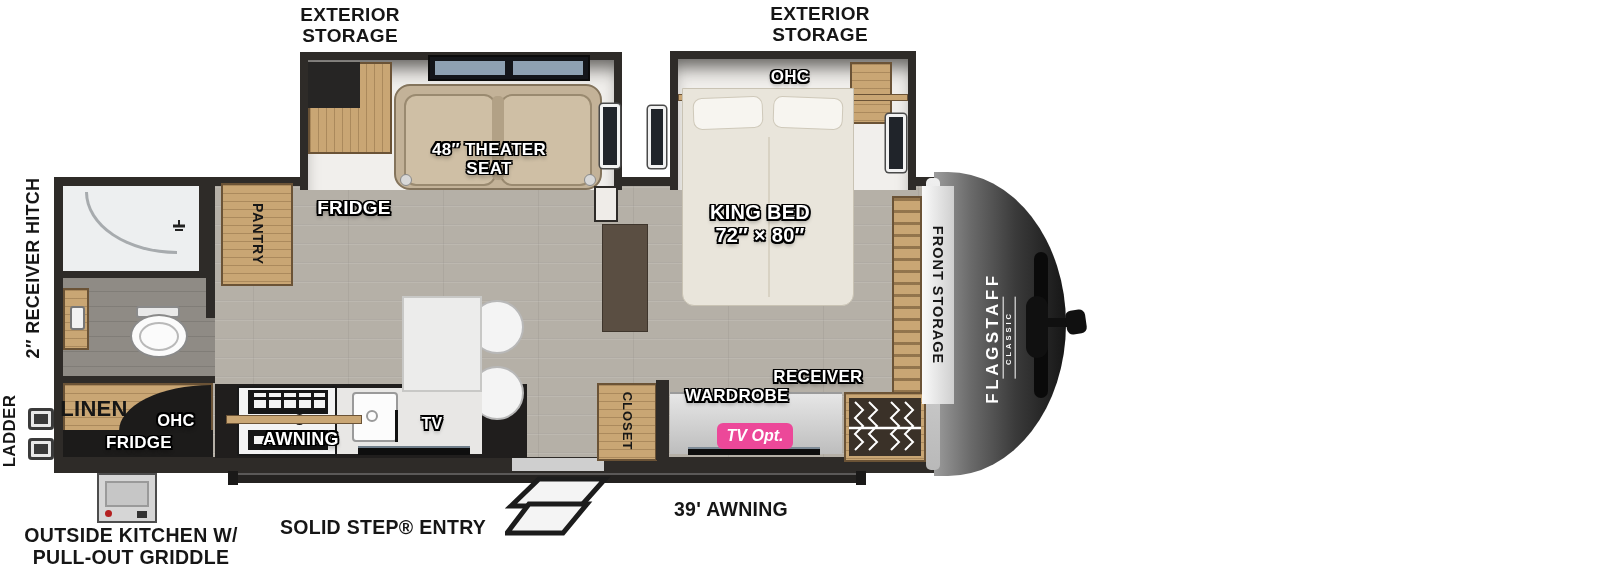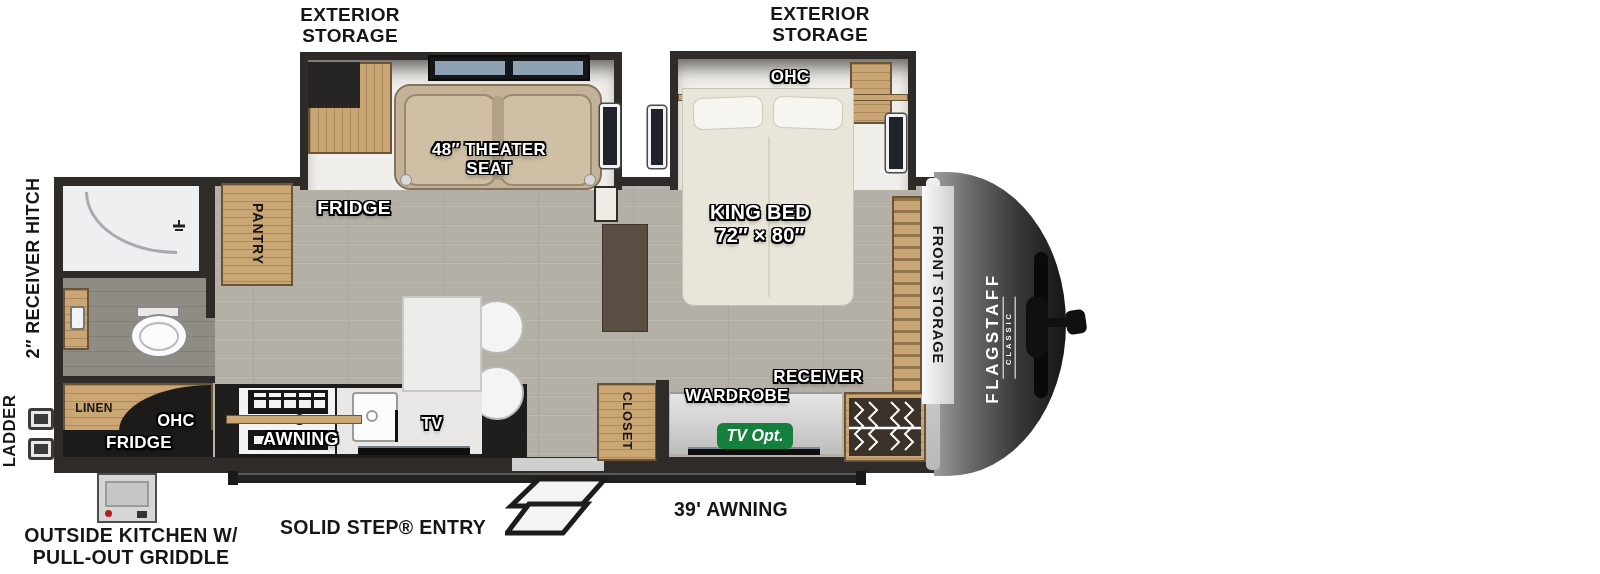--- a/index.html
+++ b/index.html
@@ -33,21 +33,21 @@
   .wood-v{background-image:repeating-linear-gradient(90deg,rgba(101,72,38,.30) 0 1.5px,transparent 1.5px 8px);}
   
   .window{background:#20242a;border:3px solid #f2f2f2;box-shadow:0 0 0 1.5px #4a4a4a;border-radius:3px;z-index:14;}
   .cap{left:934px;top:172px;width:132px;height:304px;z-index:8;
        background:linear-gradient(90deg,#9c9c9c 0%,#6a6a6a 28%,#3a3a3a 62%,#161616 100%);
        border-radius:0 118px 118px 0 / 0 152px 152px 0;}
   .cap-band{left:926px;top:178px;width:14px;height:292px;z-index:9;border-radius:5px;
        background:linear-gradient(180deg,#efefef,#b9b9b9);}
   .seat{background:#c3b298;border:2.5px solid #84745c;border-radius:16px;z-index:10;}
   .cushion{position:absolute;background:#cfbfa5;border:2px solid #9a8a70;border-radius:12px;}
-  .badge{background:#15803d;color:#fff;border-radius:6px;display:flex;align-items:center;justify-content:center;
+  .badge{background:#ec4899;color:#fff;border-radius:6px;display:flex;align-items:center;justify-content:center;
          font-style:italic;font-weight:bold;font-size:16px;z-index:61;}
   .grate{background-color:#f3f3f3;border:3px solid #161616;z-index:12;
          background-image:repeating-linear-gradient(90deg,#161616 0 3px,transparent 3px 15px),
                           repeating-linear-gradient(0deg,#161616 0 3px,transparent 3px 11px);}
 </style>
 </head>
 <body>
 
 <div class="stage">
 
@@ -90,21 +90,21 @@
     <div class="abs" style="left:6px;top:0;width:44px;height:12px;background:#e9e9e9;border:2px solid #8a8a8a;border-radius:3px"></div>
     <div class="abs" style="left:0;top:8px;width:58px;height:44px;background:#fbfbfb;border:2px solid #8a8a8a;border-radius:50%"></div>
     <div class="abs" style="left:9px;top:16px;width:40px;height:29px;border:2px solid #b9b9b9;border-radius:50%"></div>
   </div>
   <div class="abs wall" style="left:63px;top:376px;width:152px;height:7px;z-index:12"></div>
 
   <div class="abs wood wood-h" style="left:63px;top:383px;width:150px;height:50px;z-index:10">
     <div class="abs" style="right:0;bottom:0;width:92px;height:46px;background:#1c1b1a;border-top-left-radius:92px 46px"></div>
   </div>
   <div class="abs" style="left:63px;top:430px;width:150px;height:27px;background:#1c1b1a;z-index:10"></div>
-  <div class="lbl lbl-b" style="left:94px;top:409px;font-size:12px">LINEN</div>
+  <div class="lbl lbl-b" style="left:94px;top:409px;font-size:22px">LINEN</div>
   <div class="lbl lbl-w" style="left:176px;top:420px;font-size:16.5px">OHC</div>
   <div class="lbl lbl-w" style="left:139px;top:443px;font-size:17px">FRIDGE</div>
 
   <div class="abs" style="left:97px;top:473px;width:60px;height:50px;background:#d6d6d6;border:2px solid #4d4d4d;z-index:4">
     <div class="abs" style="left:6px;top:6px;width:44px;height:26px;border:2px solid #9a9a9a;background:#c6c6c6"></div>
     <div class="abs" style="left:6px;bottom:4px;width:7px;height:7px;background:#b42020;border-radius:50%"></div>
     <div class="abs" style="right:8px;bottom:3px;width:10px;height:7px;background:#333"></div>
   </div>
   <div class="abs" style="left:28px;top:408px;width:26px;height:22px;background:#3a3a3a;border-radius:4px;box-shadow:inset 0 0 0 3px #3a3a3a, inset 0 0 0 6px #e9e9e9;z-index:4"></div>
   <div class="abs" style="left:28px;top:438px;width:26px;height:22px;background:#3a3a3a;border-radius:4px;box-shadow:inset 0 0 0 3px #3a3a3a, inset 0 0 0 6px #e9e9e9;z-index:4"></div>

